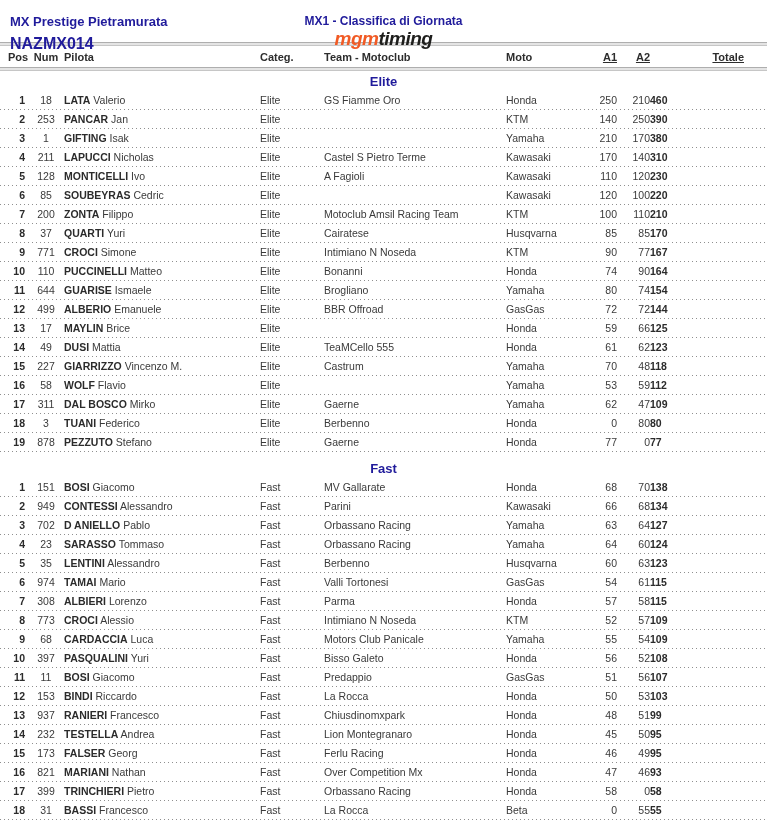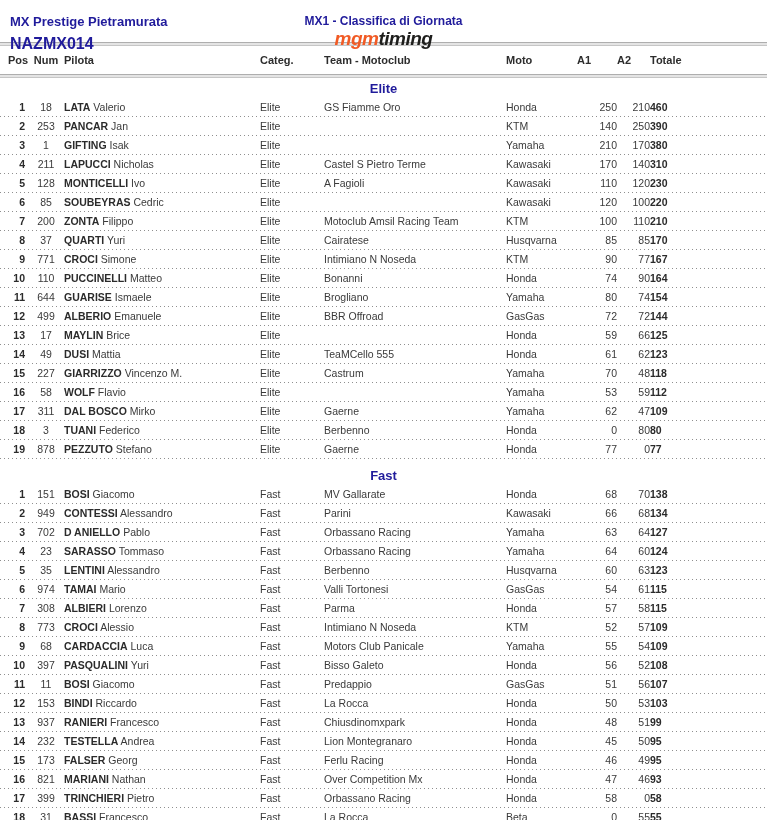--- a/index.html
+++ b/index.html
@@ -27,26 +27,26 @@
   .logo .l2{color:var(--logo-black);}
   
   .hband{height:4px;background:#e4e4e4;border-top:1px solid #aeaeae;border-bottom:1px solid #c6c6c6;}
   
   .grid{
     display:grid;
     grid-template-columns:20px 36px 196px 64px 182px 71px 40px 33px 94px;
     padding-left:8px;padding-right:23px;
   }
   
-  .thead{height:28px;align-items:center;font-size:11px;font-weight:bold;color:#2d2d2d;}
+  .thead{height:21px;align-items:center;font-size:11px;font-weight:bold;color:#2d2d2d;}
   .thead .h{white-space:nowrap;}
   .h-pos{text-align:left;}
   .h-num{text-align:center;}
   .h-categ,.h-team,.h-moto{text-align:left;}
-  .h-a1,.h-a2,.h-total{text-align:left;}
+  .h-a1,.h-a2,.h-total{text-align:right;text-decoration:underline;}
   
   .section-title{
     text-align:center;font-size:13px;font-weight:bold;color:var(--accent);
     height:20px;line-height:22px;
   }
   .section + .section{margin-top:6px;}
   
   .row{
     height:19px;align-items:center;font-size:10.5px;line-height:19px;
     background-image:repeating-linear-gradient(to right,#8f8f8f 0 1px,transparent 1px 4px);

